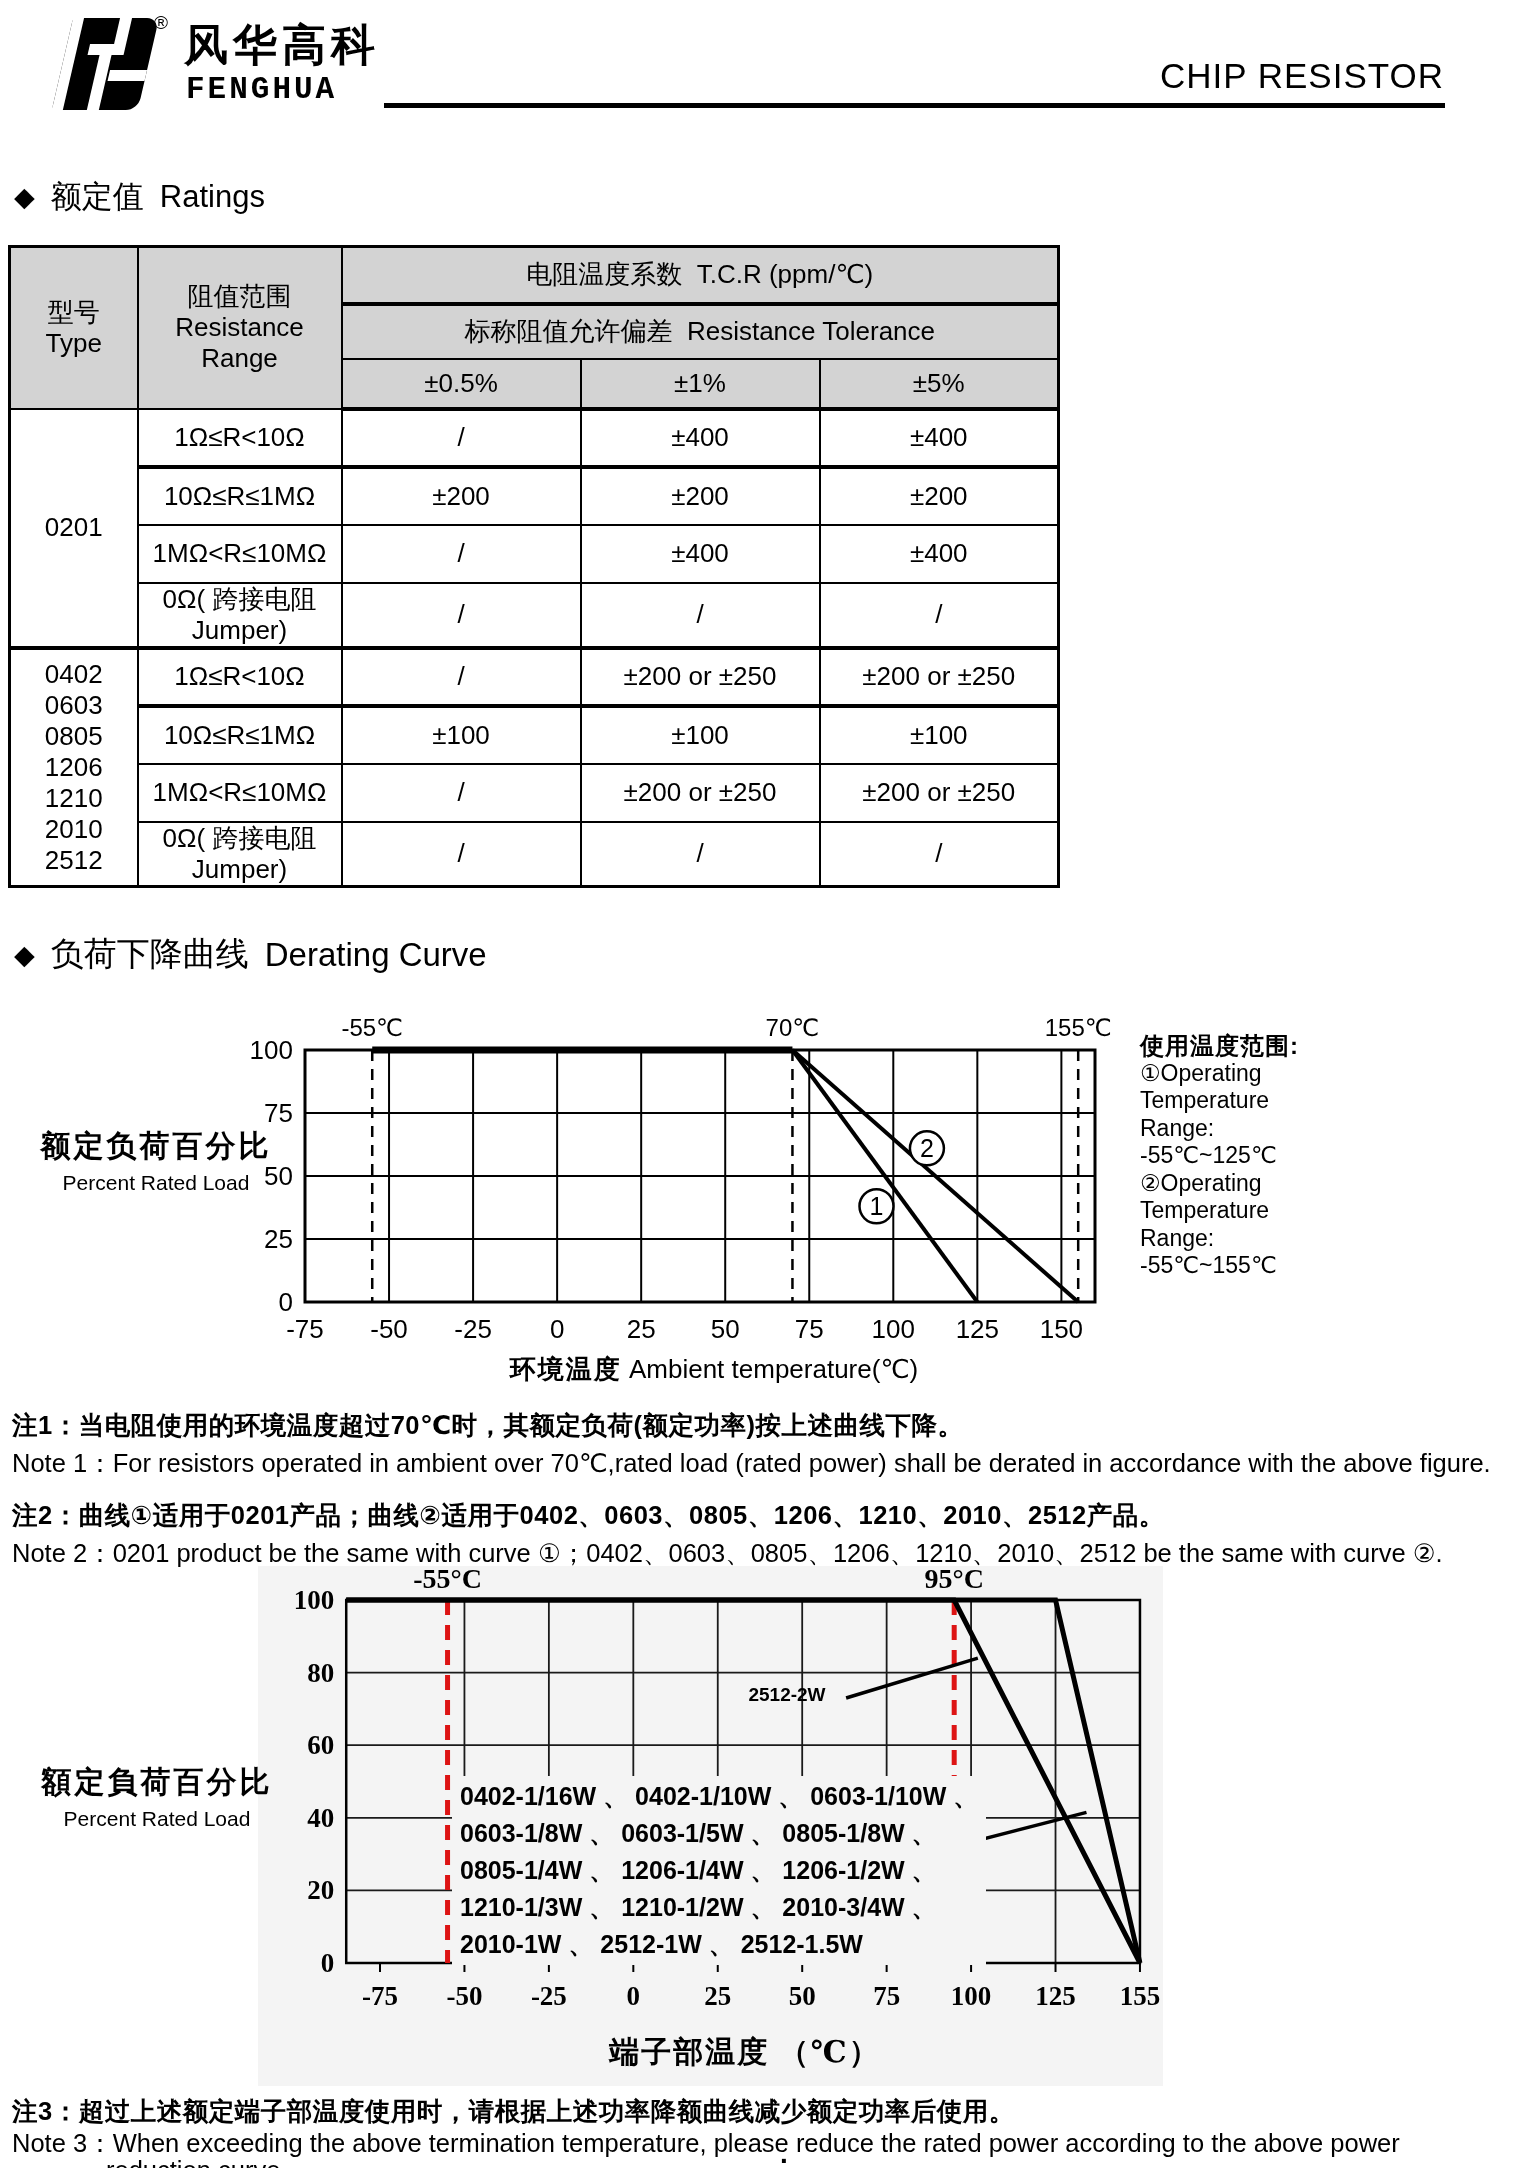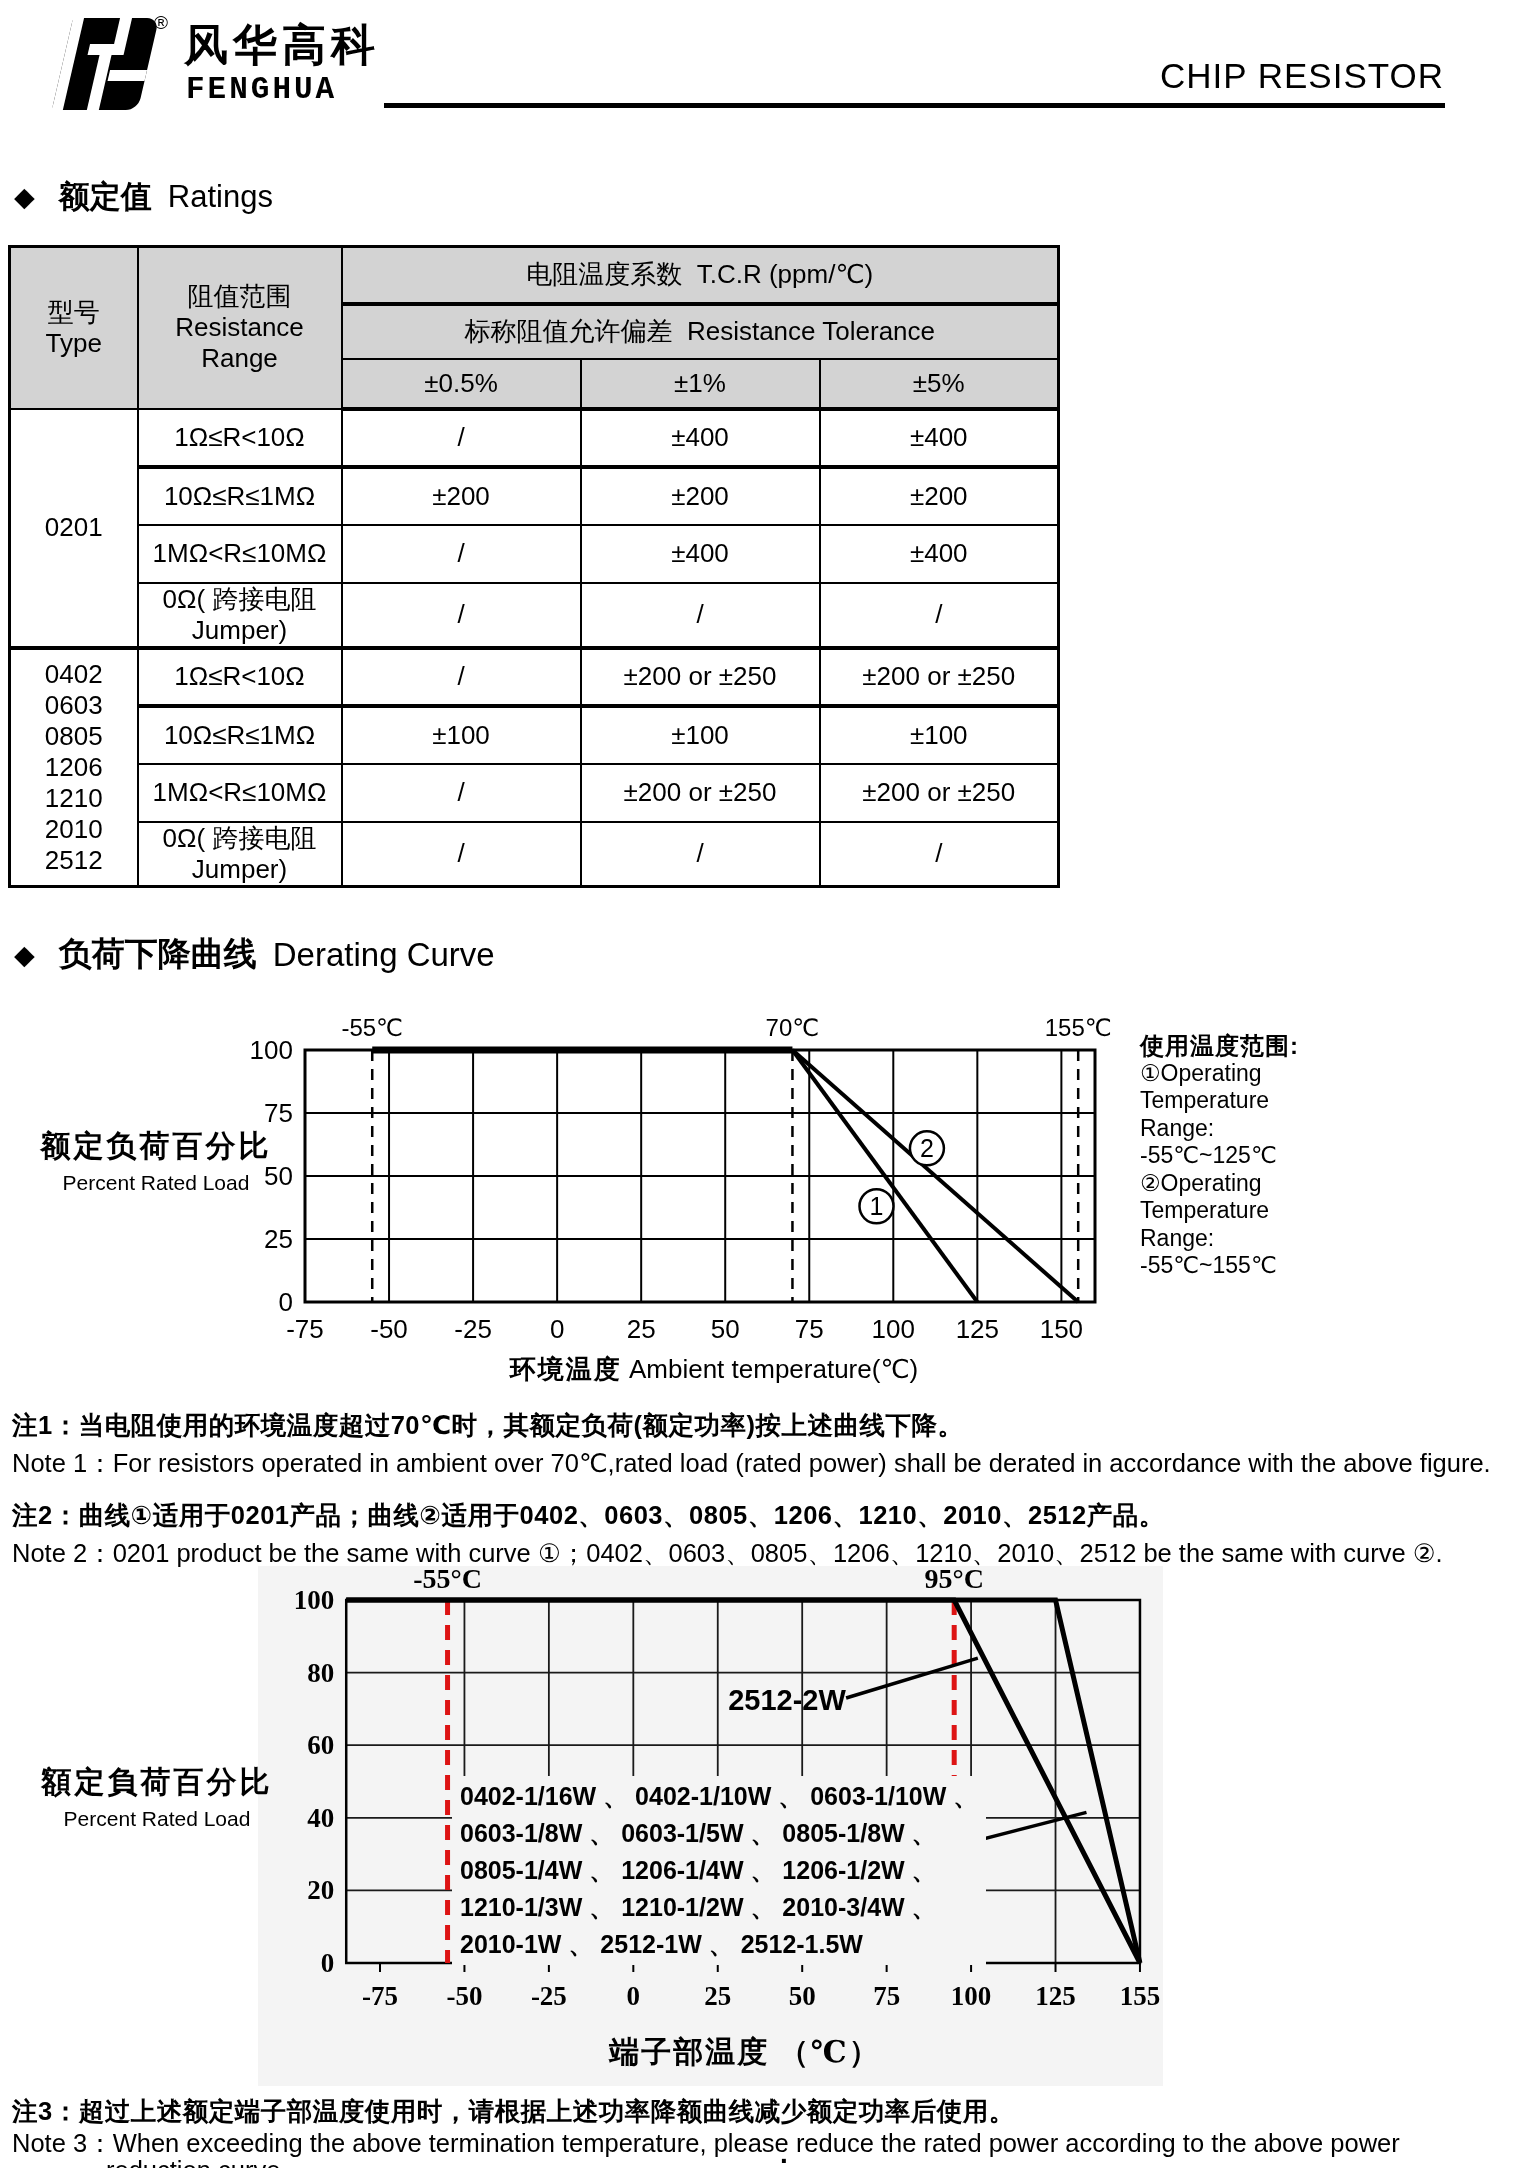--- a/index.html
+++ b/index.html
@@ -10,21 +10,21 @@
   
   .logo-cn{font-weight:700;font-size:44px;letter-spacing:5px;}
   .logo-en{font-weight:700;font-size:31px;letter-spacing:3px;}
   .reg{font-size:19px;}
   .hdr-title{font-size:35px;letter-spacing:1px;white-space:nowrap;}
   .hdr-rule{background:#000;height:5px;}
 
   
   .sec-title{display:flex;align-items:center;gap:16px;white-space:nowrap;}
   .sec-title .dia{font-size:27px;}
-  .sec-title .cn{font-weight:700;margin-left:8px;}
+  .sec-title .cn{font-weight:400;}
   .st1{font-size:31px;}
   .st2{font-size:33px;}
 
   
   table.ratings{border-collapse:collapse;table-layout:fixed;border:3px solid #000;}
   .ratings td{border:2px solid #000;text-align:center;vertical-align:middle;
               font-size:26px;padding:0;line-height:31px;}
   .ratings .hd{background:#d3d3d3;}
   .h1{height:57px}.h2{height:55px}.h3{height:50px}
   .dr{height:58px}
@@ -40,21 +40,21 @@
   .legend{font-size:23px;line-height:27.5px;}
   .legend .t{font-weight:700;font-size:24px;letter-spacing:1px;}
 
   .note-cn{font-weight:700;font-size:25.5px;letter-spacing:0.5px;white-space:nowrap;}
   .note-en{font-size:25.5px;white-space:nowrap;}
 
   
   .c2bg{background:#f4f4f4;}
   .c2text{font-weight:700;font-size:25px;line-height:37px;white-space:pre-line;
           background:#f4f4f4;padding:2px 8px;}
-  .c2label{font-weight:700;font-size:29px;text-align:center;}
+  .c2label{font-weight:700;font-size:19px;text-align:center;}
   .c2xlab{font-weight:700;font-size:30px;letter-spacing:2px;font-family:"Liberation Serif","DejaVu Serif",serif;}
   .dot{font-weight:700;font-size:28px;}
   svg{display:block;overflow:visible;}
 </style>
 </head>
 <body>
 
 <div class="page">
 
   <div class="abs" style="left:42px;top:14px;width:360px;height:100px;">

